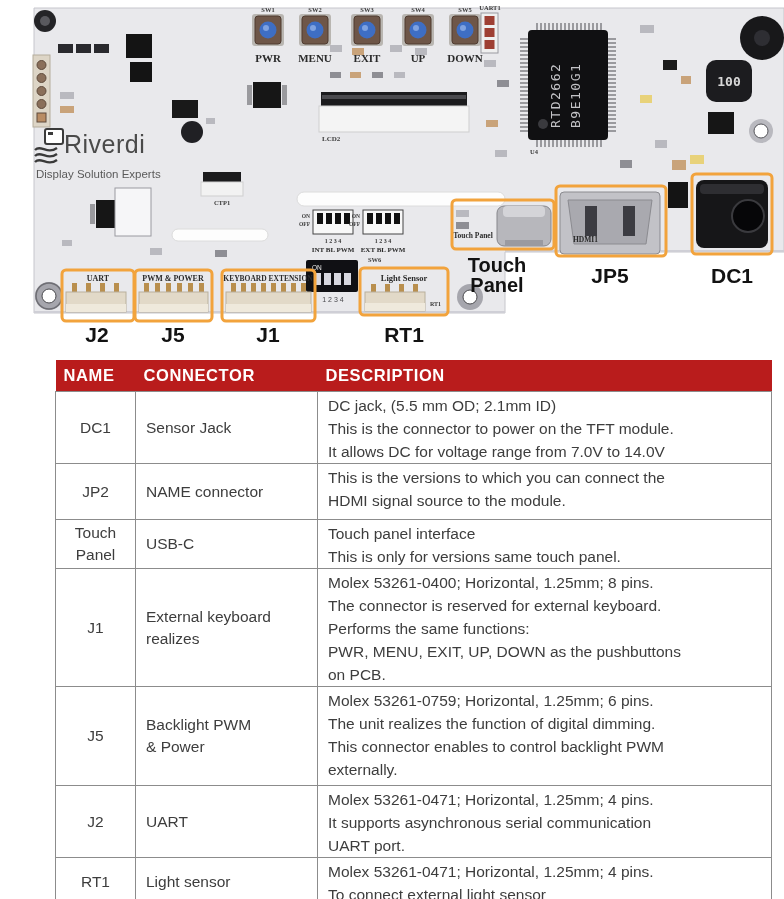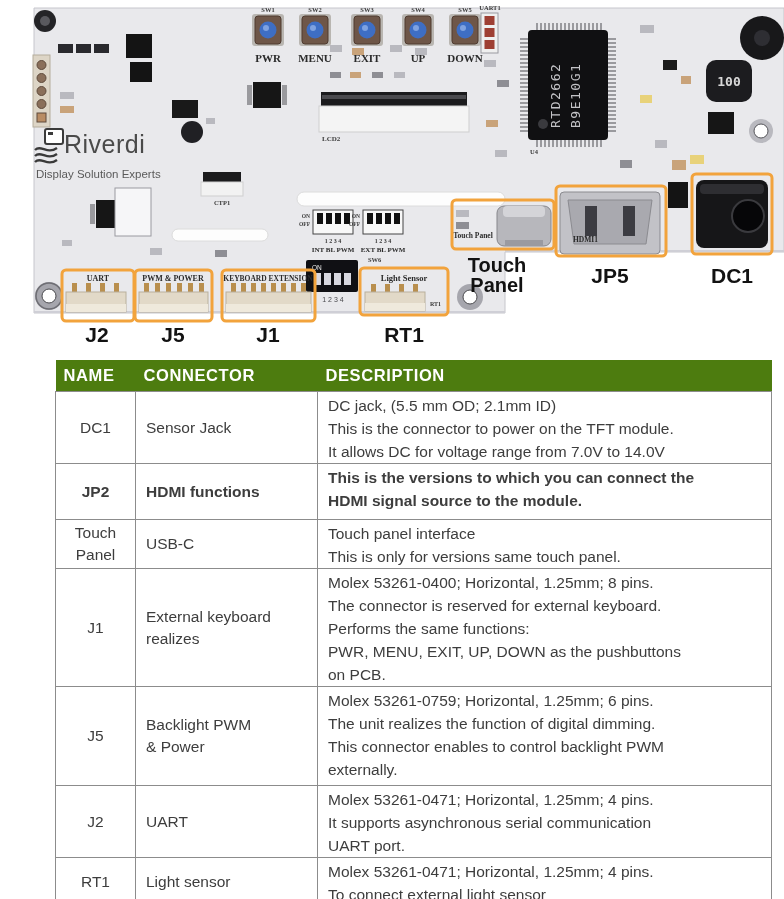--- a/index.html
+++ b/index.html
@@ -3,28 +3,28 @@
 <meta charset="utf-8">
 <style>
   html,body{margin:0;padding:0;background:#ffffff;}
   #page{position:relative;width:784px;height:899px;background:#fff;overflow:hidden;
         font-family:"Liberation Sans",sans-serif;}
   
   #pcb-figure{position:relative;width:784px;height:352px;}
   
   table.conn-table{border-collapse:collapse;table-layout:fixed;width:716px;
       margin:8px 0 0 55px;font-size:15.5px;color:#3d3d3d;}
-  table.conn-table th{background:#4d7c0f;color:#ffffff;text-align:left;
+  table.conn-table th{background:#b91c1c;color:#ffffff;text-align:left;
       font-size:16.5px;font-weight:bold;letter-spacing:.6px;padding:6px 8px;border:none;}
   table.conn-table td{border:1px solid #8c8c8c;overflow:hidden;}
   td.name-cell{text-align:center;vertical-align:middle;white-space:pre-line;line-height:22px;}
   td.conn-cell{vertical-align:middle;padding-left:10px;white-space:pre-line;line-height:22px;}
   td.desc-cell{vertical-align:top;padding:2px 6px 0 10px;white-space:pre-line;line-height:23px;}
   tbody tr:nth-child(1){height:70px;}
-  tbody tr:nth-child(2){height:56px;font-weight:bold;}
+  tbody tr:nth-child(2){height:56px;}
   tbody tr:nth-child(3){height:46px;}
   tbody tr:nth-child(4){height:116px;}
   tbody tr:nth-child(5){height:99px;}
   tbody tr:nth-child(6){height:66px;}
   tbody tr:nth-child(7){height:46px;}
   
   text{user-select:none;}
   .silk{font-family:"Liberation Serif",serif;font-weight:bold;fill:#2a2a2a;}
   .callout{font-family:"Liberation Sans",sans-serif;font-weight:700;fill:#121212;}
   .tinyref{font-family:"Liberation Serif",serif;font-weight:bold;fill:#3a3a3a;}
@@ -355,21 +355,21 @@
     <tbody>
       <tr>
         <td class="name-cell">DC1</td>
         <td class="conn-cell">Sensor Jack</td>
         <td class="desc-cell">DC jack, (5.5 mm OD; 2.1mm ID)
 This is the connector to power on the TFT module.
 It allows DC for voltage range from 7.0V to 14.0V</td>
       </tr>
       <tr>
         <td class="name-cell">JP2</td>
-        <td class="conn-cell">HDMI functions</td>
+        <td class="conn-cell">NAME connector</td>
         <td class="desc-cell">This is the versions to which you can connect the
 HDMI signal source to the module.</td>
       </tr>
       <tr>
         <td class="name-cell">Touch
 Panel</td>
         <td class="conn-cell">USB-C</td>
         <td class="desc-cell">Touch panel interface
 This is only for versions same touch panel.</td>
       </tr>

